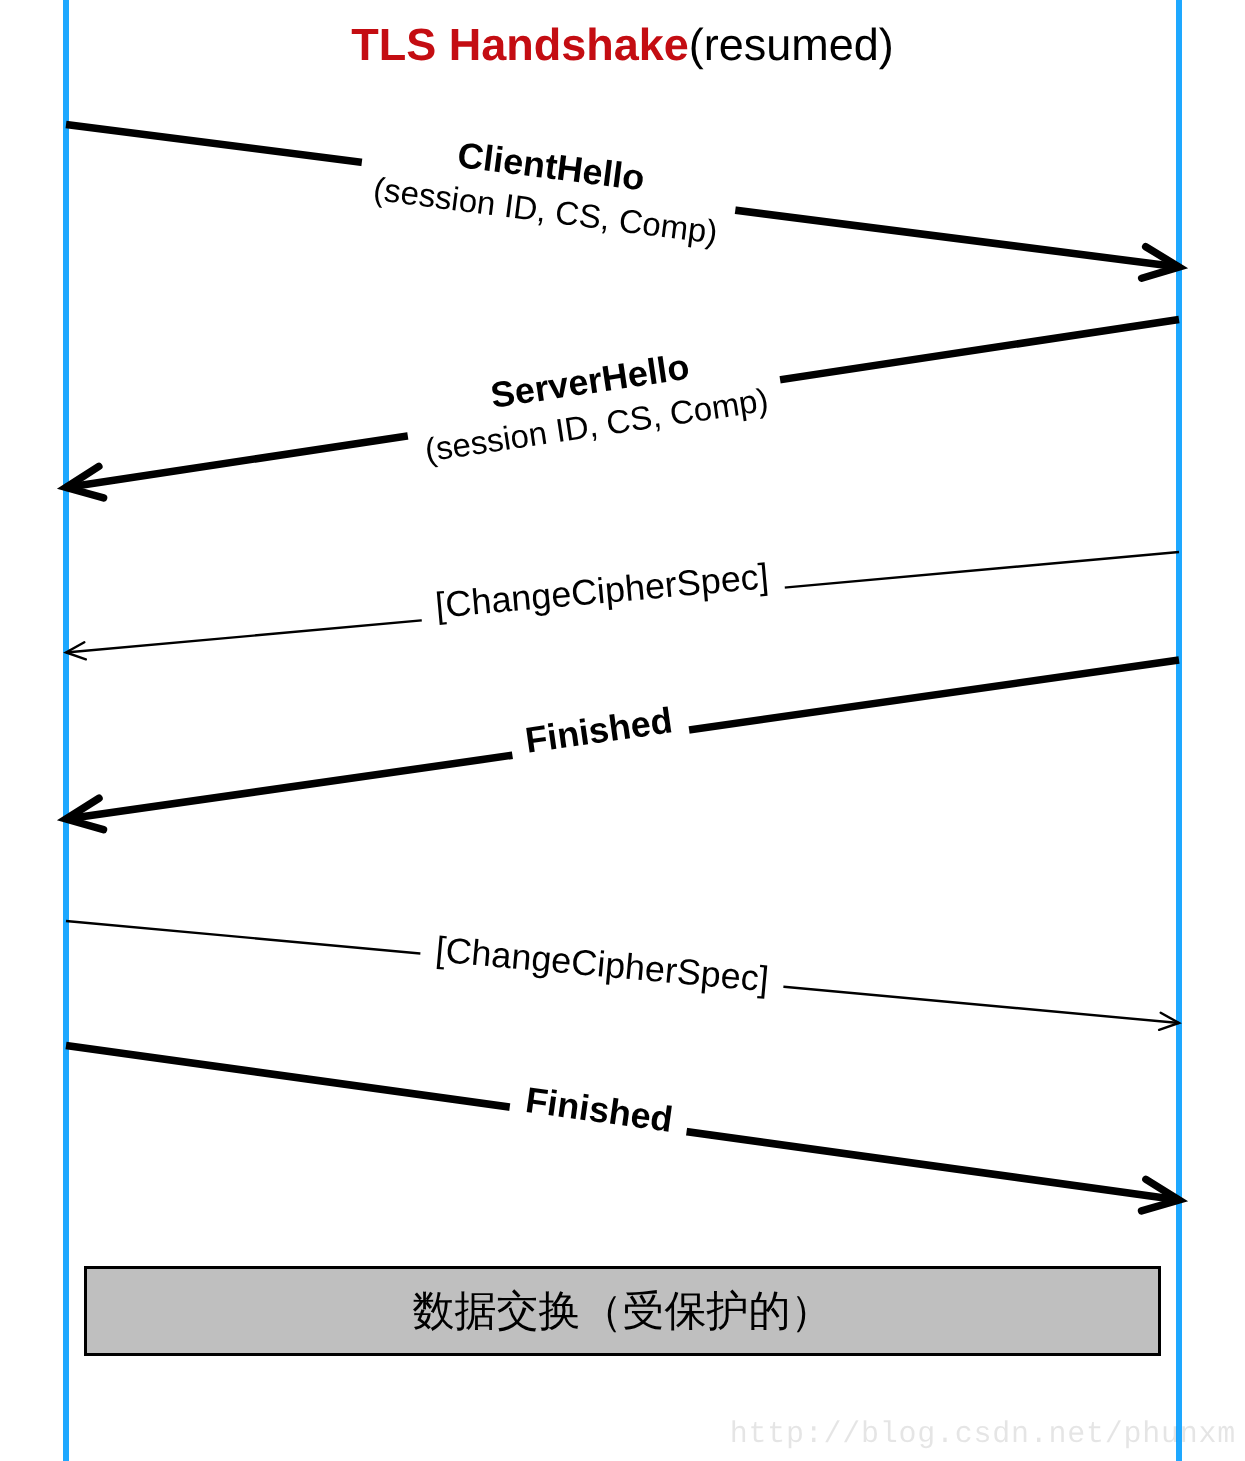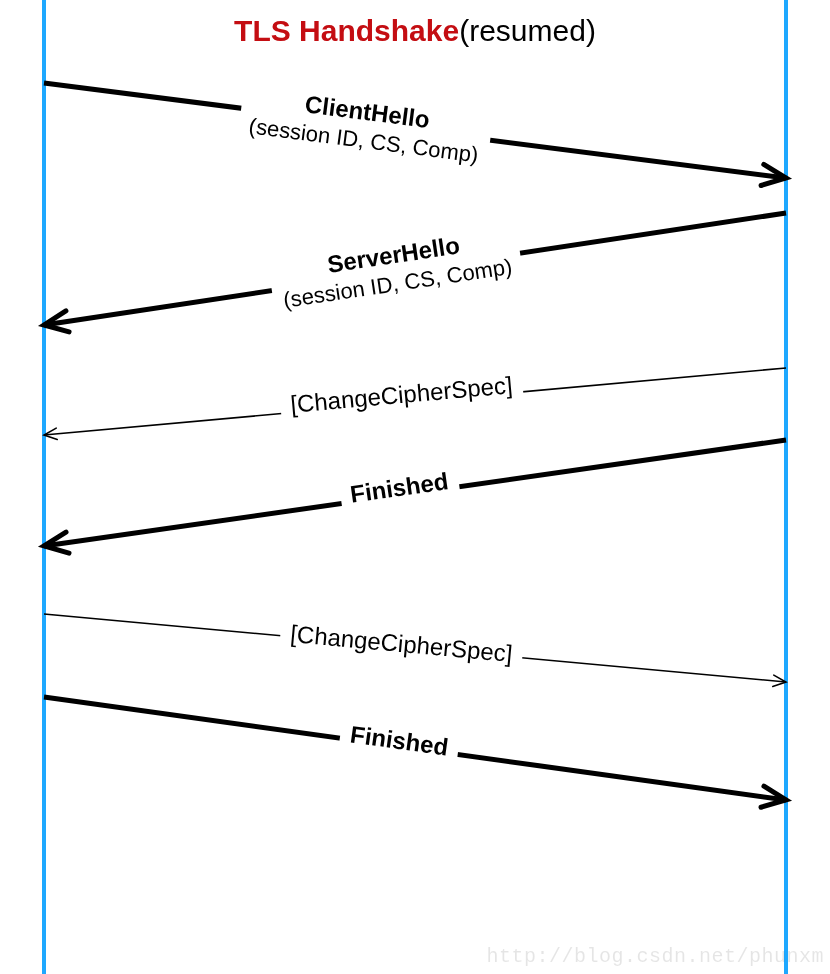--- a/index.html
+++ b/index.html
@@ -134,15 +134,18 @@
   </div>
 
   <div id="lbl-m5" class="msg-label" style="left:280px;top:627px;transform:rotate(5.2deg);">
     <div class="thin">[ChangeCipherSpec]</div>
   </div>
 
   <div id="lbl-m6" class="msg-label" style="left:340px;top:724px;transform:rotate(7.9deg);">
     <div class="name">Finished</div>
   </div>
 
+  <div class="databox">
+    <span>数据交换（受保护的）</span>
+  </div>
 
   <div class="watermark">http://blog.csdn.net/phunxm</div>
 </div>
 
 </body></html>

